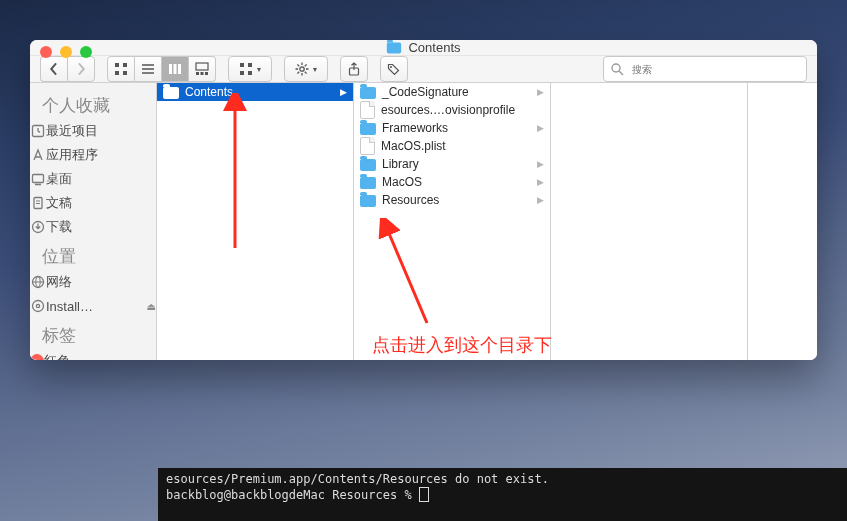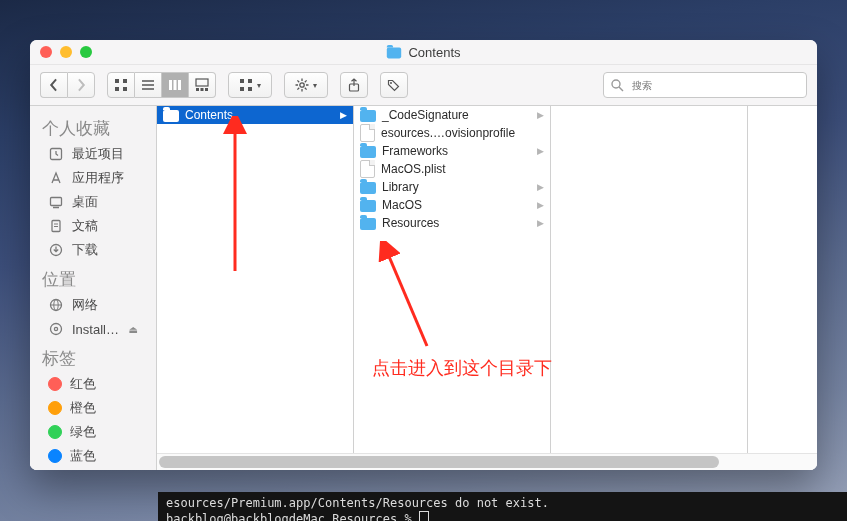--- a/index.html
+++ b/index.html
@@ -6,21 +6,21 @@
     --tb-bg:#f6f5f6;
     --border:#d0d0d0;
     --sel-blue:#0d66d0;
     --folder-blue:#52b3ef;
     --sidebar-text:#4b4b4b;
     --section-text:#8a8a8a;
     --annot-red:#ff2b1f;
   }
   html,body{margin:0;padding:0;width:847px;height:521px;overflow:hidden;font-family:-apple-system,"Helvetica Neue",Arial,sans-serif;font-size:13px;color:#2b2b2b}
   .desktop{width:847px;height:521px;background:linear-gradient(170deg,#1b2946 0%,#2b3e66 20%,#3c4e7a 40%,#5a6a8e 60%,#7583a1 80%,#9aa4ba 100%);position:relative}
-  .finder{position:absolute;left:30px;top:40px;width:787px;height:430px;border-radius:7px;background:#fff;box-shadow:0 18px 40px rgba(0,0,0,.35);overflow:hidden;display:flex;flex-direction:column}
+  .finder{position:absolute;left:30px;top:40px;width:787px;height:320px;border-radius:7px;background:#fff;box-shadow:0 18px 40px rgba(0,0,0,.35);overflow:hidden;display:flex;flex-direction:column}
 
   
   .titlebar{height:24px;background:var(--tb-bg);border-bottom:1px solid #e6e5e6;display:flex;align-items:center;justify-content:center;position:relative}
   .traffic{position:absolute;left:10px;top:6px;display:flex;gap:8px}
   .tl{width:12px;height:12px;border-radius:50%}
   .tl.r{background:#ff5f57}
   .tl.y{background:#ffbd2e}
   .tl.g{background:#28c940}
   .title{display:flex;align-items:center;gap:6px;font-size:13px;color:#3d3d3d}
 
@@ -42,21 +42,21 @@
   .tbbtn.dd{padding:0 8px;gap:4px}
   .chev{font-size:8px;color:#555}
   .spacer{flex:1}
   .search{display:flex;align-items:center;height:24px;width:190px;border:1px solid #c8c8c8;border-radius:4px;background:#fff;padding:0 6px;gap:6px;color:#9a9a9a}
   .search input{border:none;outline:none;flex:1;font-size:10px;background:transparent;color:#333}
 
   
   .body{flex:1;display:flex;background:#fff;position:relative}
   .sidebar{width:126px;background:#f4f3f4;border-right:1px solid var(--border);padding:5px 0 0 0;overflow:hidden}
   .section{font-size:17px;color:var(--section-text);padding:6px 10px 2px 12px}
-  .srow{display:flex;align-items:center;gap:8px;height:24px;padding:0 18px;color:var(--sidebar-text);cursor:default}
+  .srow{display:flex;align-items:center;gap:0;height:24px;padding:0 0;color:var(--sidebar-text);cursor:default}
   .srow .ej{margin-left:auto;color:#8a8a8a;font-size:10px}
   .srow .si{width:16px;height:16px;display:flex;align-items:center;justify-content:center;color:#7a7a7a}
   .tag-dot{width:12px;height:12px;border-radius:50%;border:1.5px solid}
   .tag-dot.red{border-color:#ff5f57;background:#ff5f57}
   .tag-dot.orange{border-color:#ff9f0a;background:#ff9f0a}
   .tag-dot.yellow{border-color:#ffd60a;background:#ffd60a}
   .tag-dot.green{border-color:#30d158;background:#30d158}
   .tag-dot.blue{border-color:#0a84ff;background:#0a84ff}
 
   
@@ -75,21 +75,21 @@
   .file::before{content:"";position:absolute;right:-1px;top:-1px;width:5px;height:5px;background:#f2f2f2;border-left:1px solid #c9c9c9;border-bottom:1px solid #c9c9c9}
 
   .hscroll{position:absolute;left:0;right:0;bottom:0;height:16px;background:#fafafa;border-top:1px solid #e4e4e4}
   .hscroll .thumb{position:absolute;left:2px;top:2px;height:12px;width:560px;background:#c5c5c5;border-radius:6px}
 
   
   .annot{position:absolute;color:var(--annot-red);font-size:18px;font-weight:500;pointer-events:none}
   .arrow-svg{position:absolute;pointer-events:none}
 
   
-  .term{position:absolute;left:158px;bottom:0;right:0;height:29px;background:#141414;color:#dcdcdc;font-family:Menlo,Consolas,monospace;font-size:12px;line-height:16px;padding:3px 8px;box-sizing:border-box}
+  .term{position:absolute;left:158px;bottom:0;right:0;height:53px;background:#141414;color:#dcdcdc;font-family:Menlo,Consolas,monospace;font-size:12px;line-height:16px;padding:3px 8px;box-sizing:border-box}
   .cursor{display:inline-block;width:8px;height:13px;border:1px solid #dcdcdc;vertical-align:text-bottom}
 
   
   svg.mini{width:14px;height:14px}
 </style>
 </head>
 <body>
 
 <div class="desktop">
   <div class="finder">

